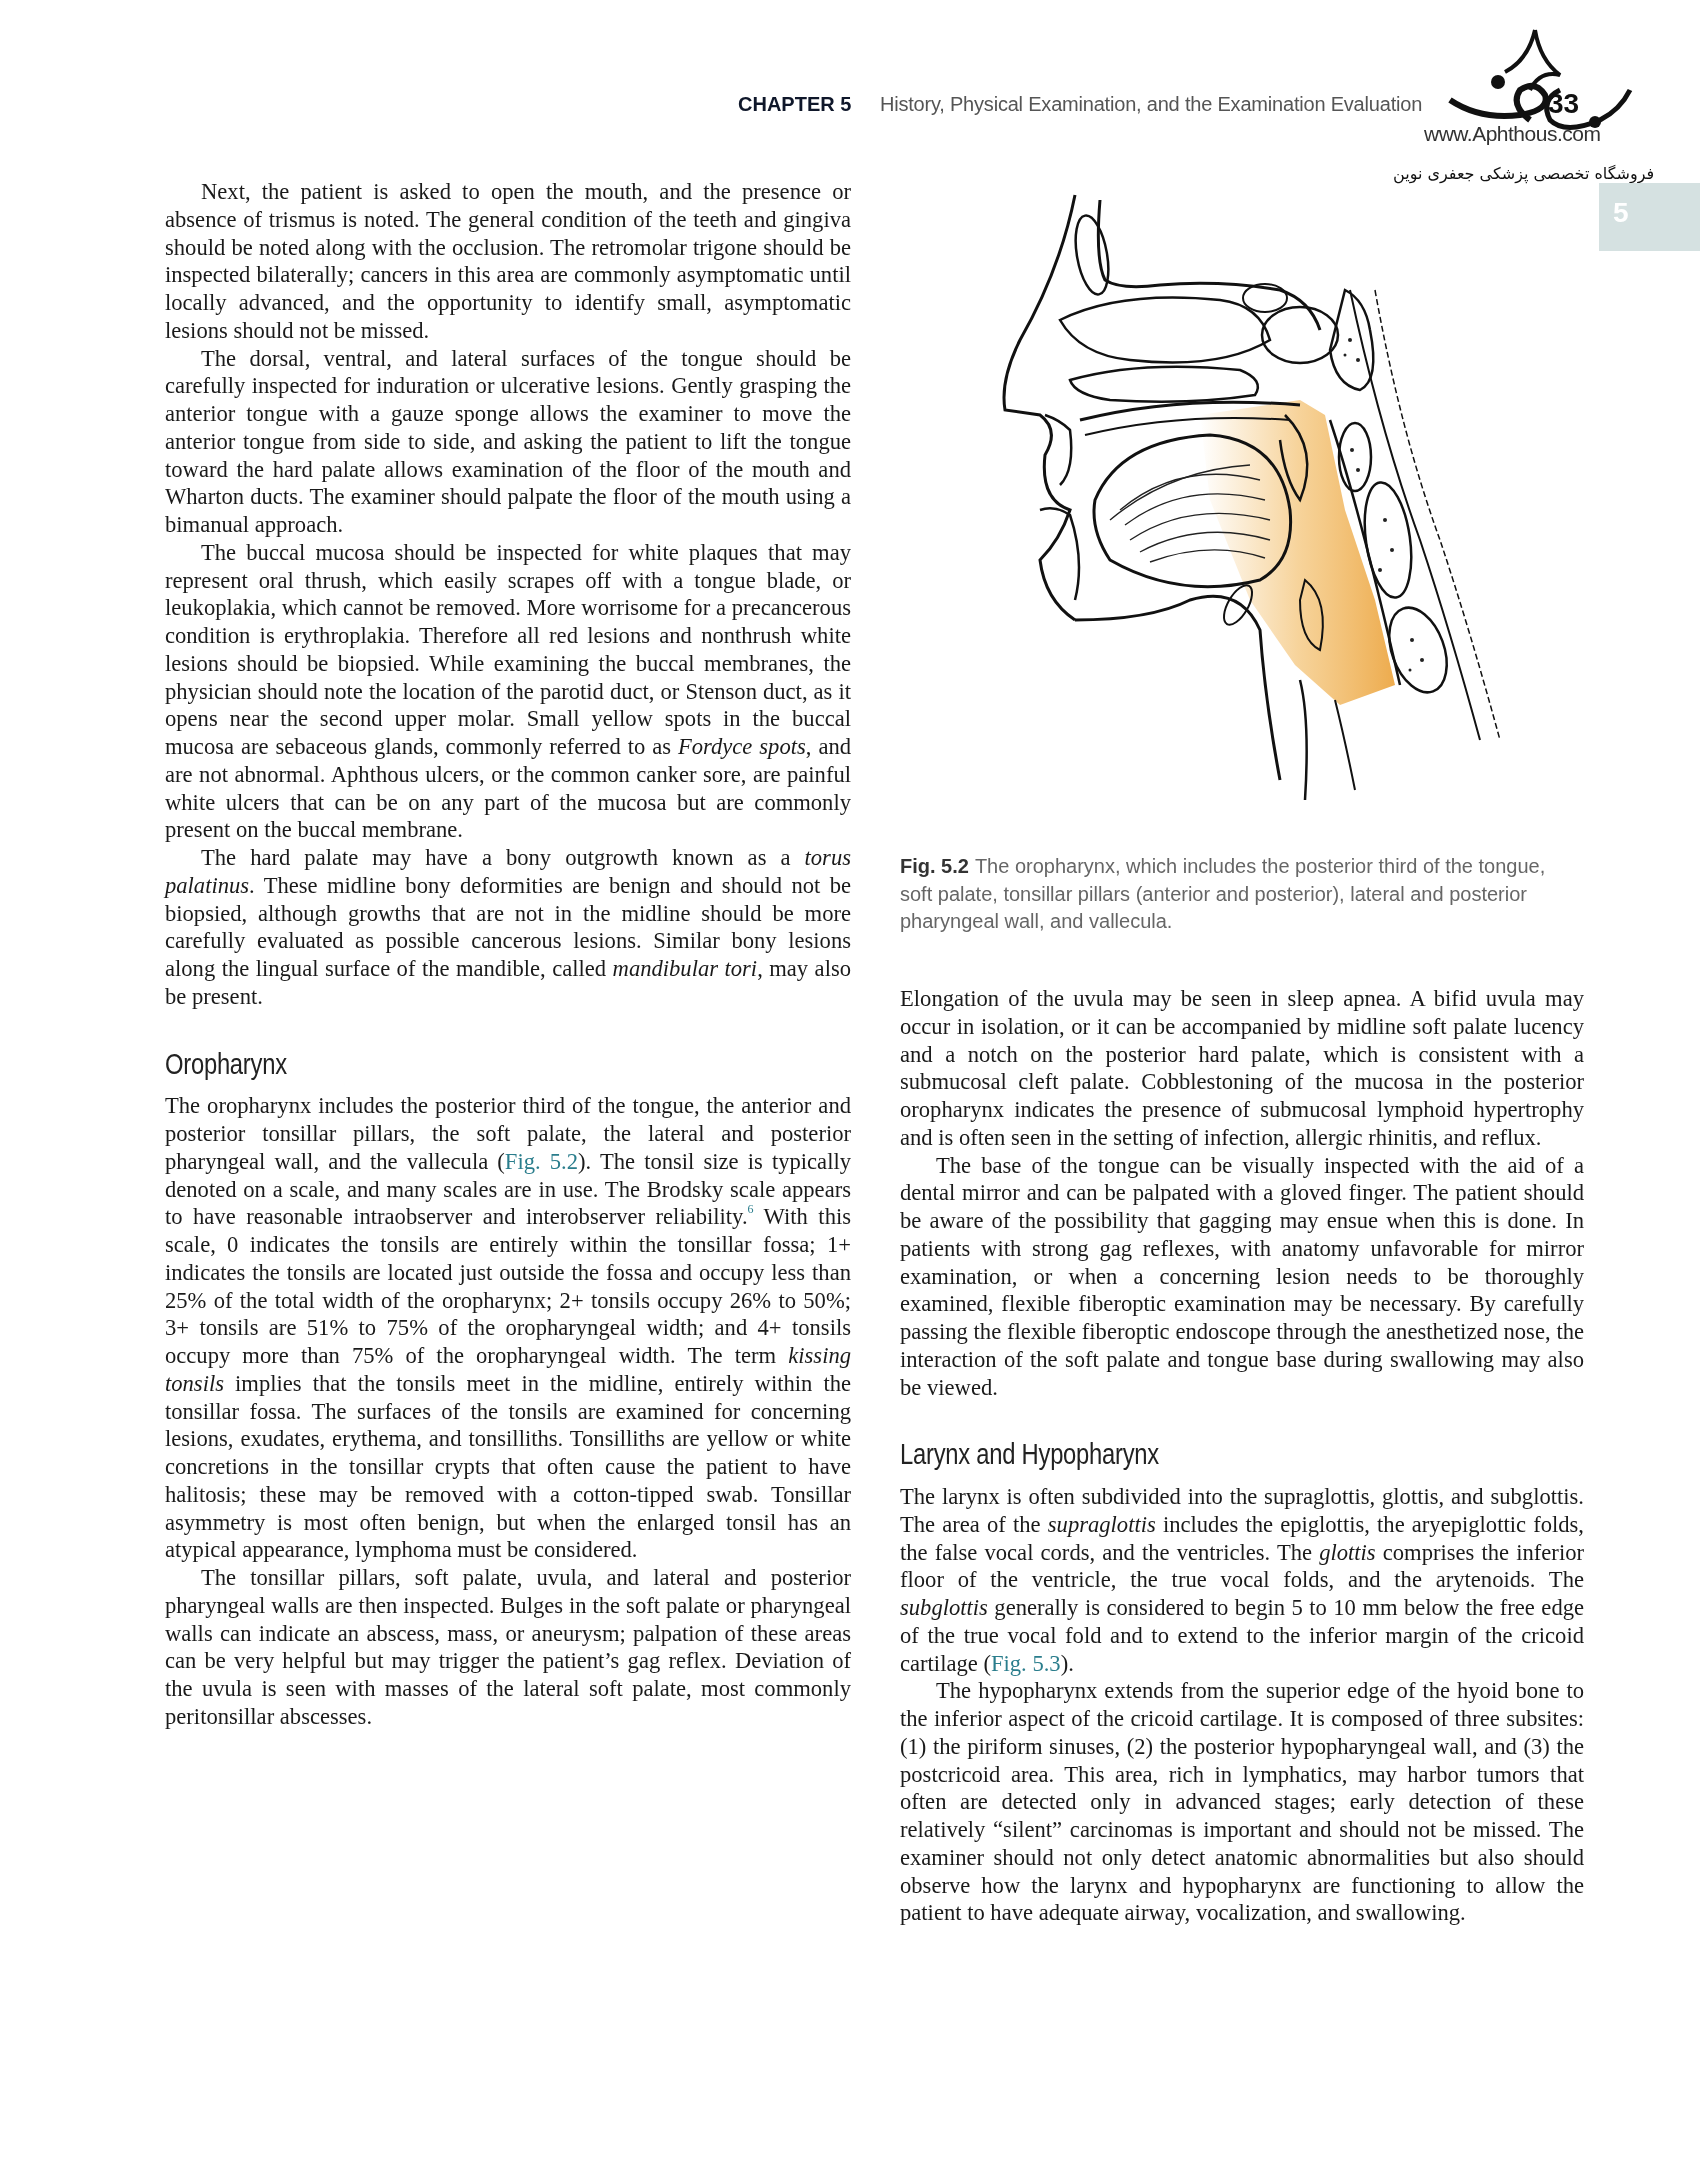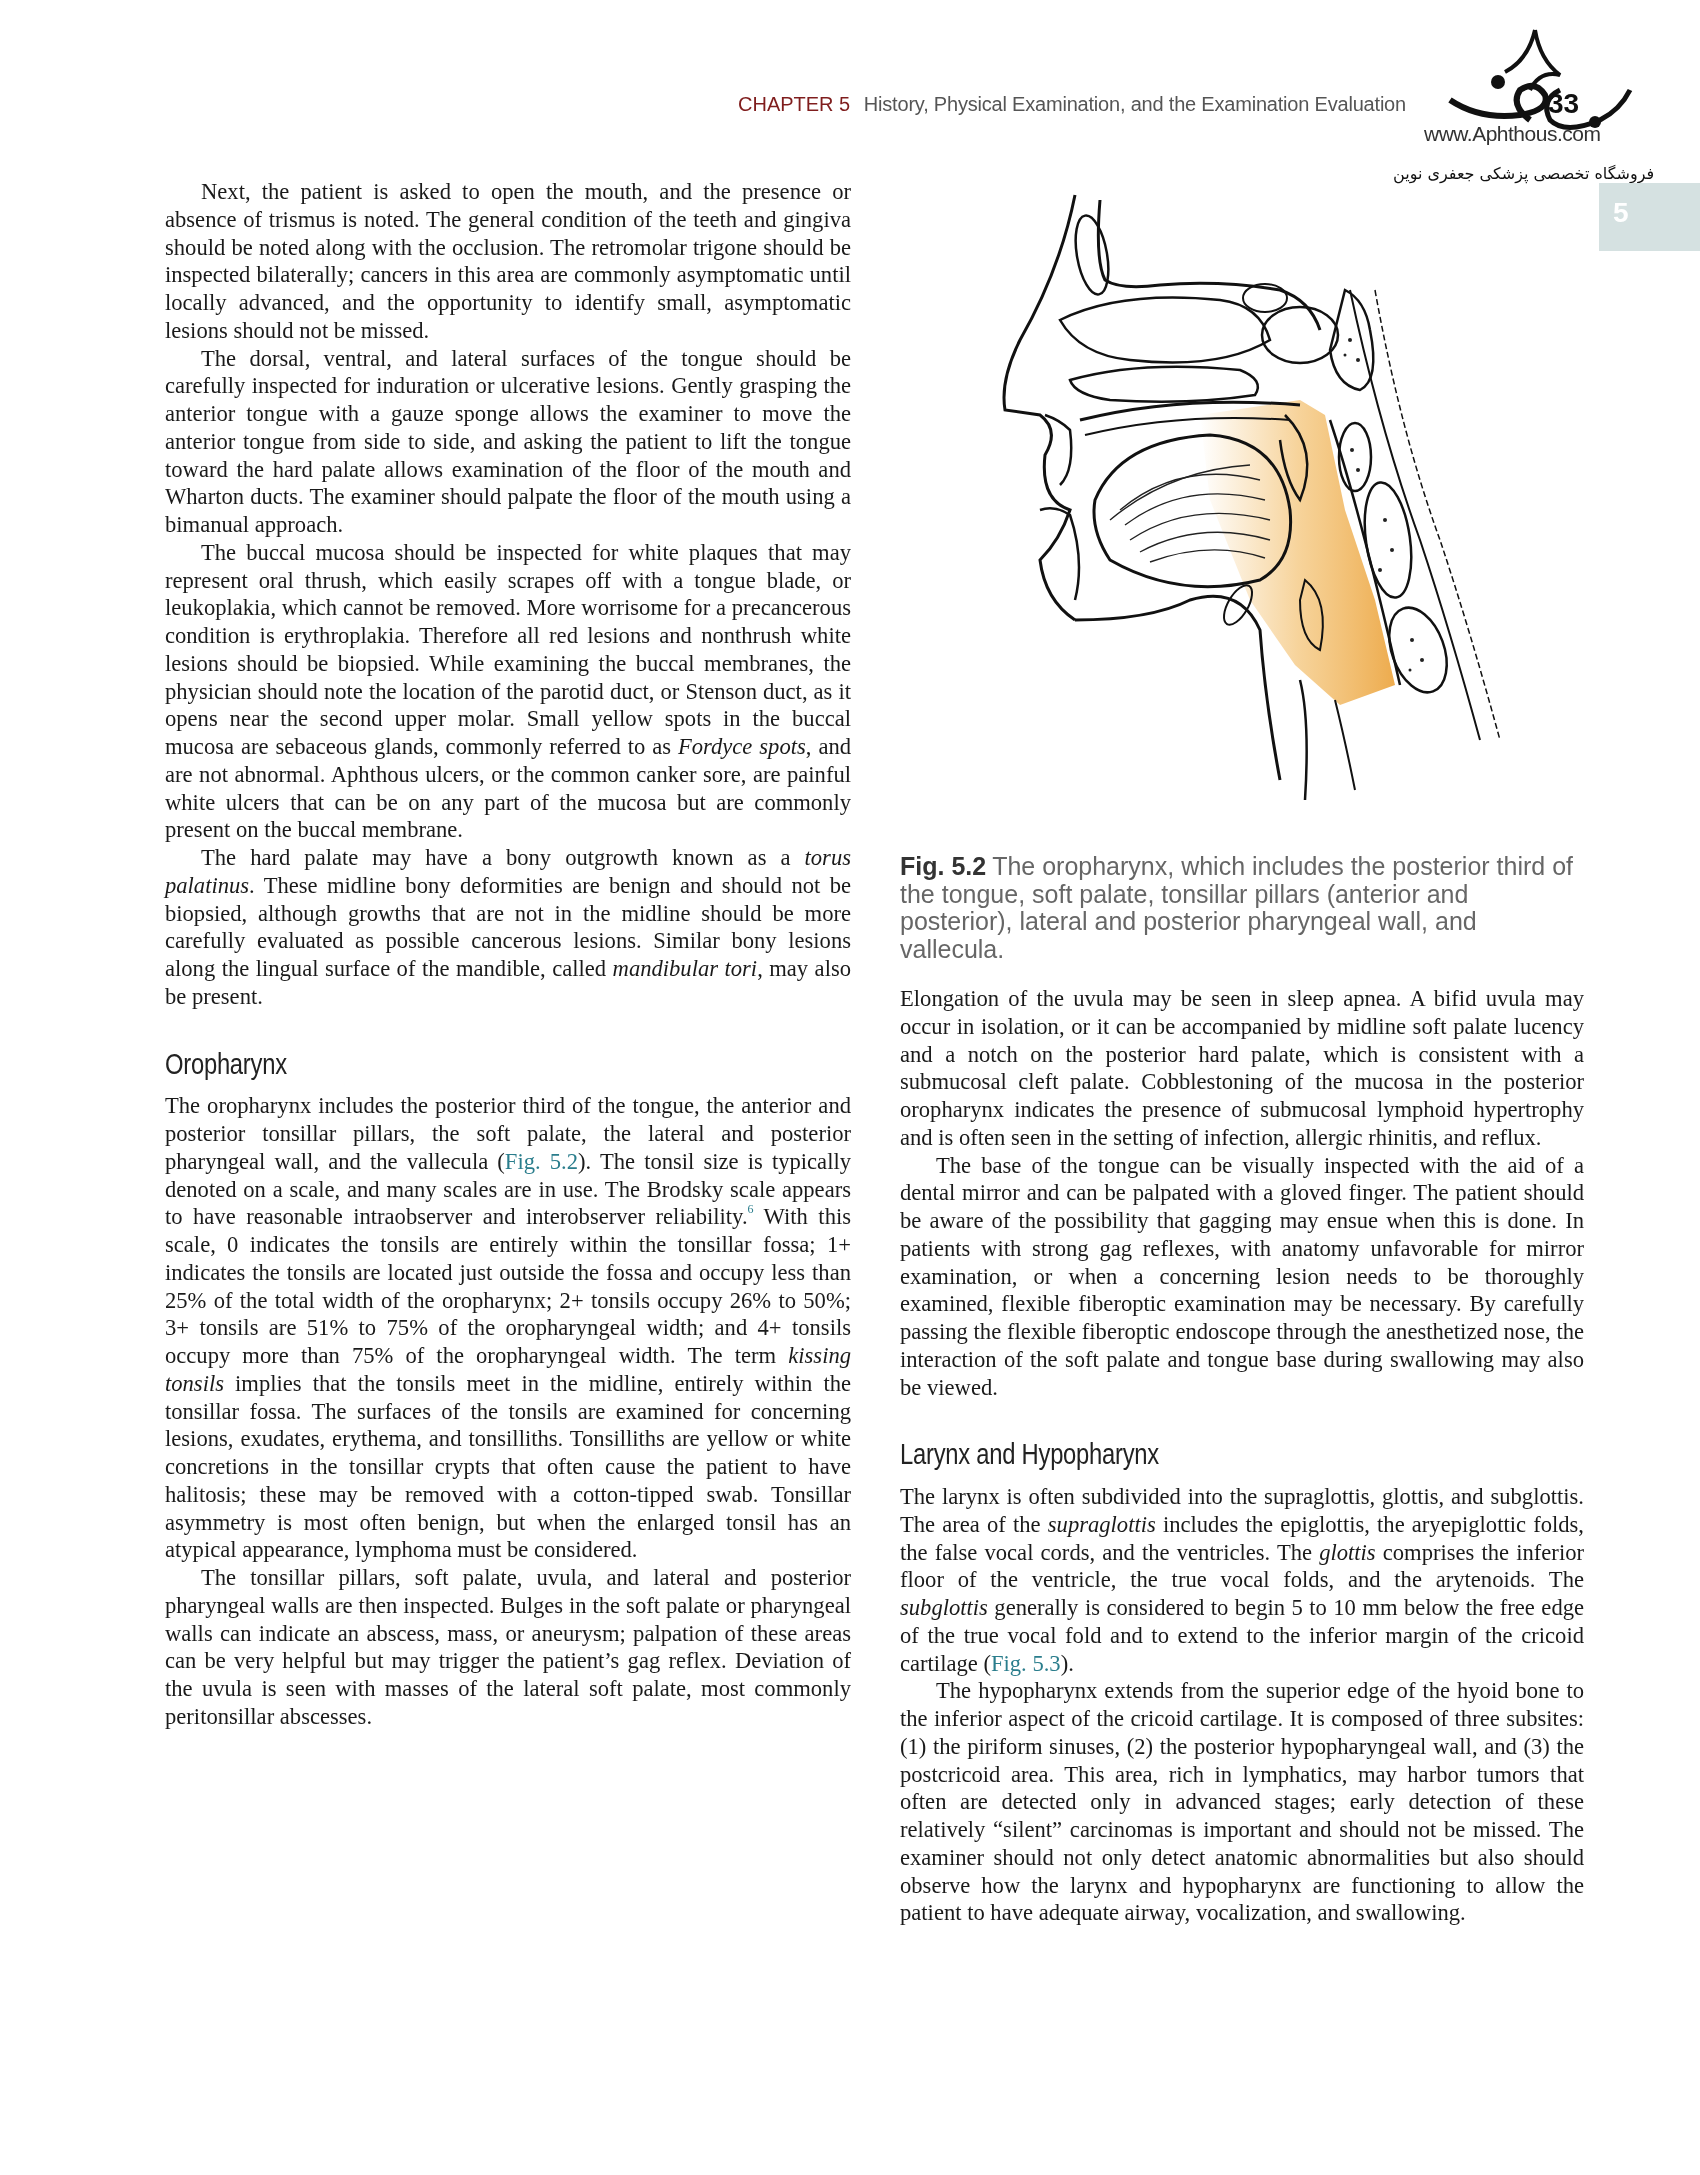--- a/index.html
+++ b/index.html
@@ -1,38 +1,38 @@
 <!DOCTYPE html>
 <html><head>
 <meta charset="utf-8">
 <style>
   html, body { margin:0; padding:0; background:#ffffff; }
   body { width:1700px; height:2175px; position:relative; overflow:hidden; font-family:"Liberation Serif", "DejaVu Serif", serif; color:#1a1a1a; }
   .header { position:absolute; left:738px; top:93px; font-family:"Liberation Sans", sans-serif; font-size:20px; color:#3a3a3a; white-space:nowrap; }
-  .header .chap { font-weight:normal; color:#7f1d1d; margin-right:8px; }
+  .header .chap { font-weight:bold; color:#0f172a; margin-right:23px; }
   .header .title { color:#555; letter-spacing:-0.2px; }
   .page-num { position:absolute; left:1548px; top:88px; font-family:"Liberation Sans", sans-serif; font-weight:bold; font-size:28px; color:#111; }
   .watermark { position:absolute; left:1440px; top:20px; width:200px; height:180px; }
   .wm-url { position:absolute; left:1424px; top:122px; font-family:"Liberation Sans", sans-serif; font-size:21px; color:#333; letter-spacing:-0.5px; }
   .wm-fa { position:absolute; left:1393px; top:164px; font-family:"DejaVu Sans", sans-serif; font-size:16px; color:#111; direction:rtl; }
   .chapter-tab { position:absolute; left:1599px; top:183px; width:101px; height:68px; background:#d5e1e1; }
   .chapter-tab span { position:absolute; left:14px; top:14px; color:#ffffff; font-family:"Liberation Sans", sans-serif; font-size:28px; font-weight:bold; }
   .col { position:absolute; font-size:22.6px; line-height:27.75px; text-align:justify; }
   .col-left { left:165px; top:178px; width:686px; }
   .col-right-top { left:900px; top:985px; width:684px; }
   .col p { margin:0; text-indent:0; }
   .col p.indent { text-indent:36px; }
   .col em { }
   .col .link { color:#2a7d8c; }
   .col sup { font-size:12px; color:#2a7d8c; vertical-align:top; line-height:1; }
   .section-head { font-family:"Liberation Sans", sans-serif; font-size:29px; font-weight:normal; color:#222; transform:scaleX(0.82); transform-origin:left; letter-spacing:-0.3px; margin:0; }
   .spacer-before-head { height:40px; }
   .spacer-after-head { height:14px; }
   .figure { position:absolute; left:1000px; top:180px; width:560px; height:650px; }
-  .caption { position:absolute; left:900px; top:853px; width:680px; font-family:"Liberation Sans", sans-serif; font-size:25px; line-height:27.5px; color:#666; }
+  .caption { position:absolute; left:900px; top:853px; width:680px; font-family:"Liberation Sans", sans-serif; font-size:20px; line-height:27.5px; color:#666; }
   .caption .fig-label { font-weight:bold; color:#333; margin-right:6px; }
 </style>
 </head>
 <body>
 
 <div class="header">
   <span class="chap">CHAPTER 5</span>
   <span class="title">History, Physical Examination, and the Examination Evaluation</span>
 </div>
 

